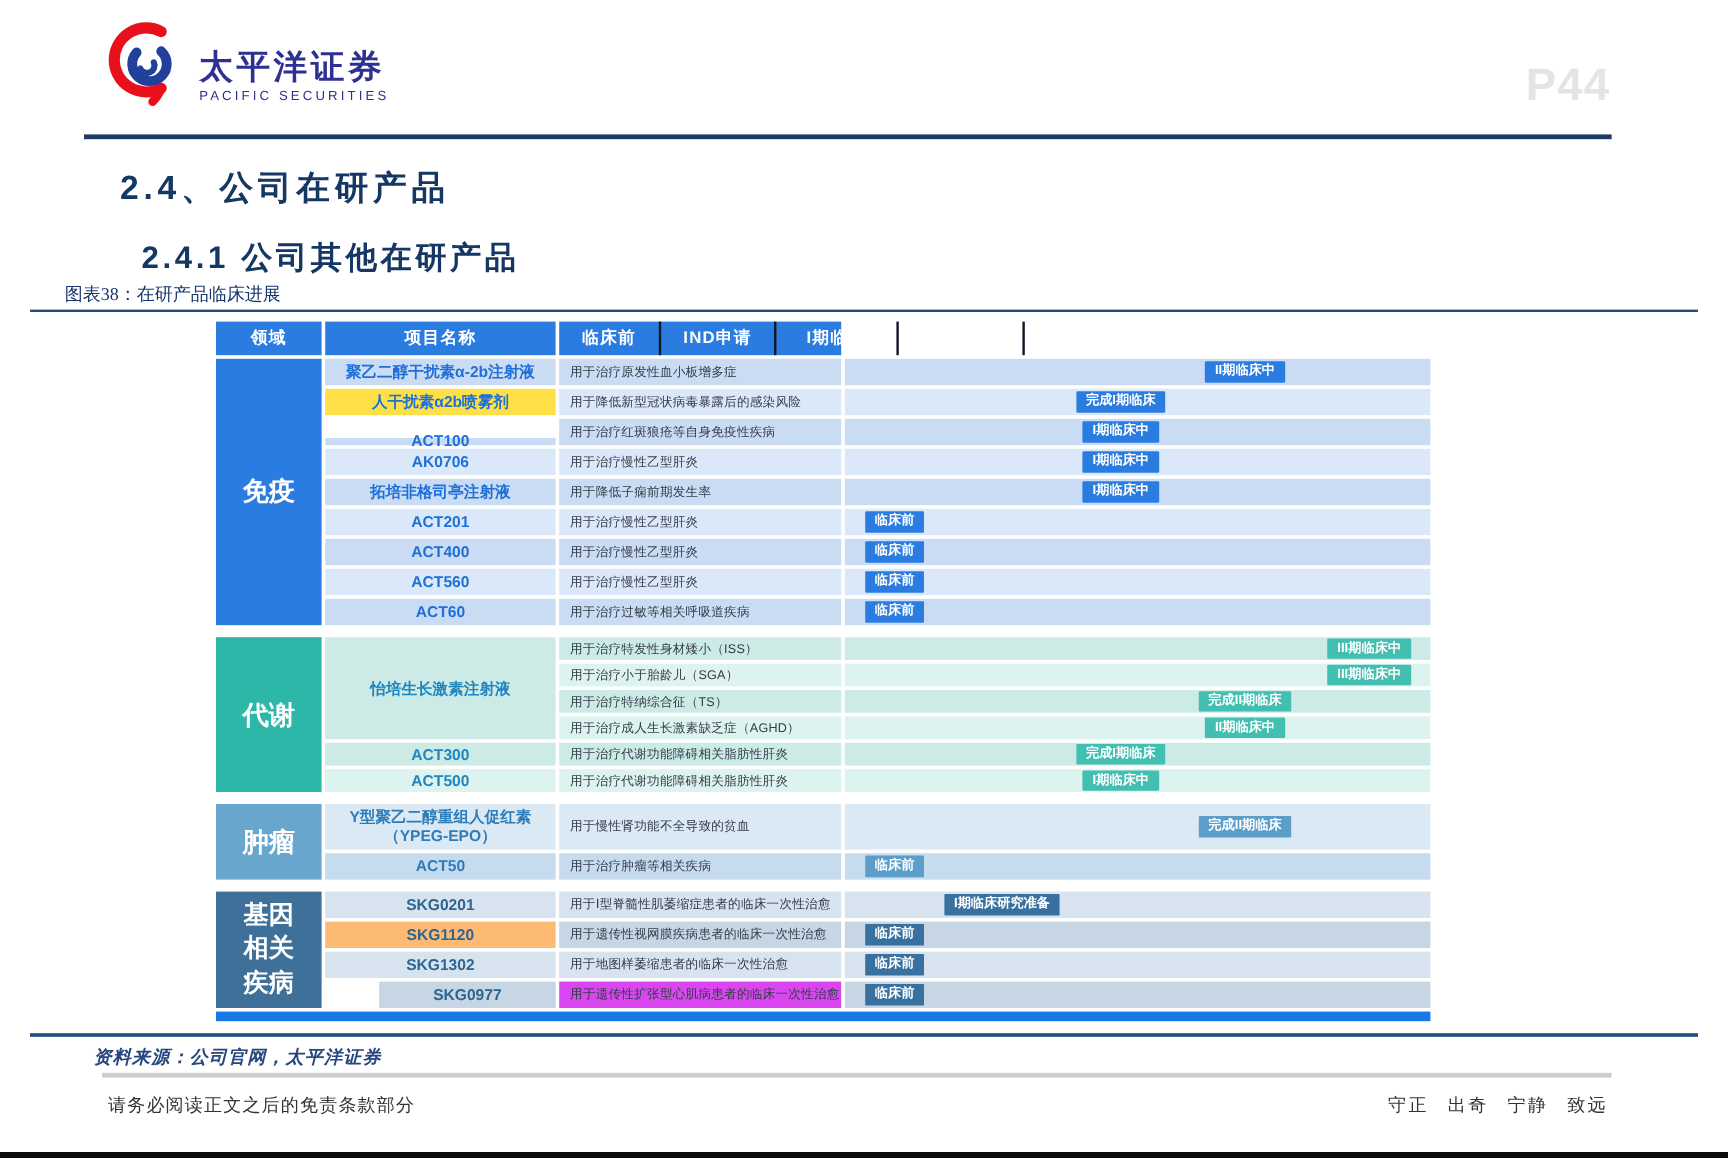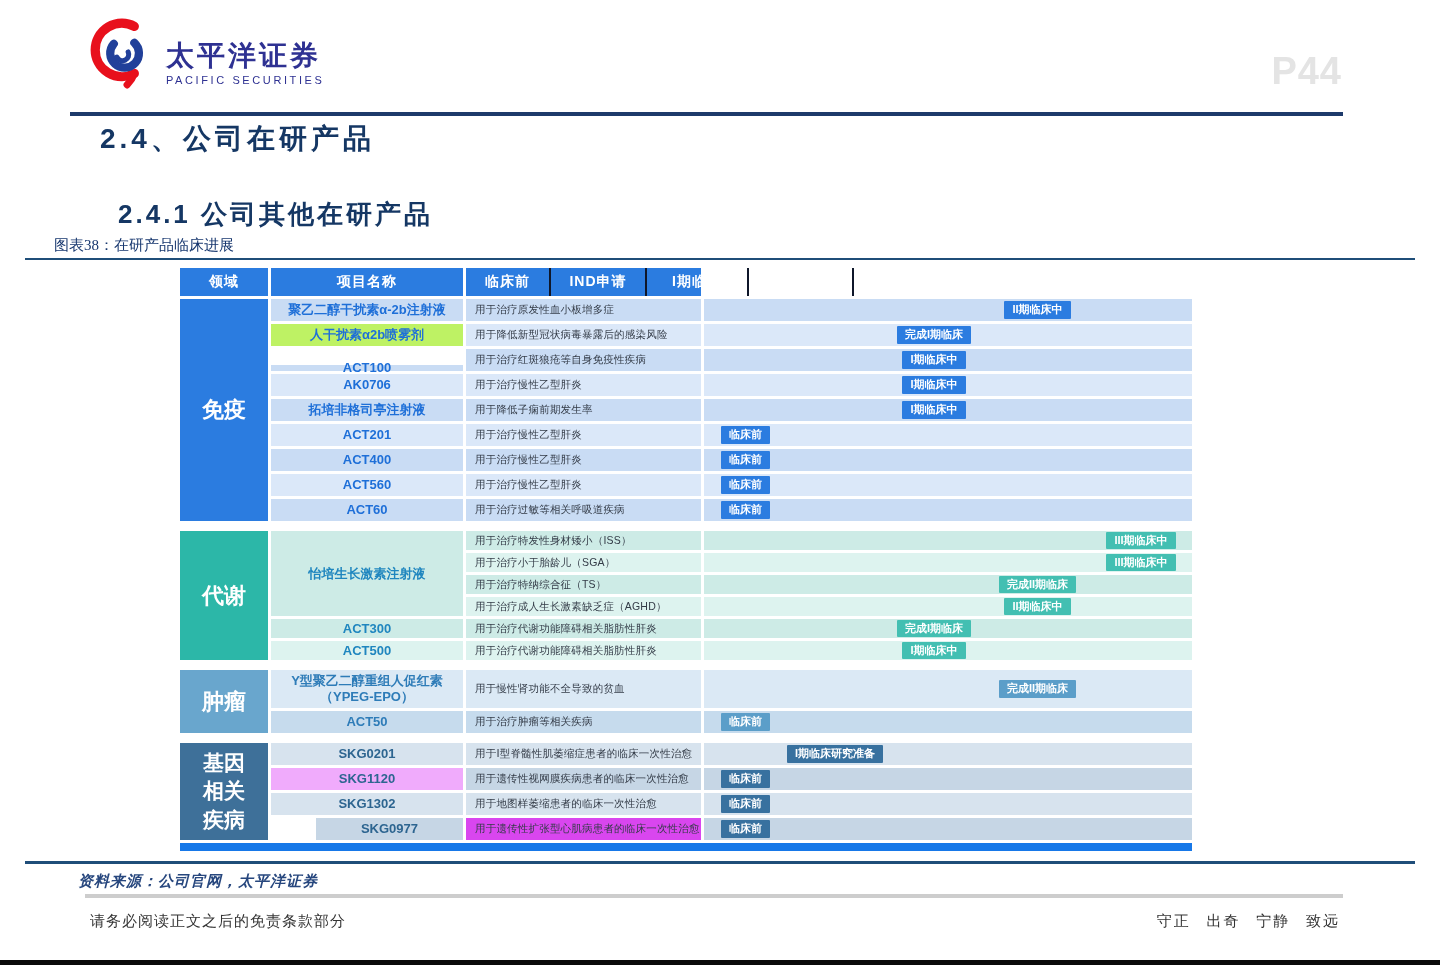--- a/index.html
+++ b/index.html
@@ -11,21 +11,21 @@
   .topbar { position:absolute; left:88px; top:14px; display:flex; align-items:center; }
   .logo-swirl { width:66px; height:78px; }
   .brand-text { margin-left:12px; padding-top:22px; }
   .brand-cn { font-size:28px; font-weight:bold; color:#2e3192; letter-spacing:3px; line-height:1; }
   .brand-en { font-size:11px; color:#2e3192; letter-spacing:2.6px; margin-top:4px; }
   .page-num { position:absolute; right:98px; top:50px; font-size:38px; font-weight:bold;
               color:#e4e4e4; letter-spacing:1px; }
   .header-rule { position:absolute; left:70px; top:112px; width:1273px; height:4px; background:#1d3a6b; }
 
   
-  .h1 { position:absolute; left:100px; top:120px; font-size:28px; font-weight:bold;
+  .h1 { position:absolute; left:100px; top:138px; font-size:28px; font-weight:bold;
         color:#153764; letter-spacing:4px; }
   .h2 { position:absolute; left:118px; top:197px; font-size:26px; font-weight:bold;
         color:#153764; letter-spacing:3px; }
   .fig-caption { position:absolute; left:54px; top:236px; font-size:15px; color:#16366e;
                  font-family:"Liberation Serif","DejaVu Serif",serif; }
   .fig-top-rule { position:absolute; left:25px; top:258px; width:1390px; height:2px; background:#1f4e79; }
 
   
   .table-wrap { position:absolute; left:180px; top:268px; width:1012px; }
   .thead { display:grid; grid-template-columns:88px 192px 235px 488px; gap:3px;
@@ -98,21 +98,21 @@
       </div>
   </div>
   <div>
       <div class="section" style="grid-template-rows: 22px 22px 22px 22px 22px 22px 22px 22px 22px;">
         <div class="sec-label" style="background: rgb(43, 124, 224); grid-area: 1 / 1 / span 9;">免疫</div>
         <div class="cell-project" style="grid-area: 1 / 2 / span 1; background: rgb(201, 220, 244); color: rgb(30, 111, 216);">聚乙二醇干扰素α-2b注射液</div>
         <div class="cell-ind" style="grid-area: 1 / 3; background: rgb(201, 220, 244);">用于治疗原发性血小板增多症</div>
         <div class="cell-stages" style="grid-area: 1 / 4; background: rgb(201, 220, 244);">
           <div class="badge" style="background: rgb(43, 124, 224); grid-column: 4;">II期临床中</div>
         </div>
-        <div class="cell-project" style="grid-area: 2 / 2 / span 1; background: #bef264; color: rgb(30, 111, 216); text-align: right;">人干扰素α2b喷雾剂</div>
+        <div class="cell-project" style="grid-area: 2 / 2 / span 1; background: #fde047; color: rgb(30, 111, 216); text-align: right;">人干扰素α2b喷雾剂</div>
         <div class="cell-ind" style="grid-area: 2 / 3; background: rgb(219, 232, 249);">用于降低新型冠状病毒暴露后的感染风险</div>
         <div class="cell-stages" style="grid-area: 2 / 4; background: rgb(219, 232, 249);">
           <div class="badge" style="background: rgb(43, 124, 224); grid-column: 3;">完成I期临床</div>
         </div>
         <div class="cell-project" style="grid-area: 3 / 2 / span 1; background: rgb(201, 220, 244); color: rgb(30, 111, 216); margin-top: 16px;">ACT100</div>
         <div class="cell-ind" style="grid-area: 3 / 3; background: rgb(201, 220, 244);">用于治疗红斑狼疮等自身免疫性疾病</div>
         <div class="cell-stages" style="grid-area: 3 / 4; background: rgb(201, 220, 244);">
           <div class="badge" style="background: rgb(43, 124, 224); grid-column: 3;">I期临床中</div>
         </div>
         <div class="cell-project" style="grid-area: 4 / 2 / span 1; background: rgb(219, 232, 249); color: rgb(30, 111, 216);">AK0706</div>
@@ -189,21 +189,21 @@
           <div class="badge" style="background: rgb(91, 158, 201); grid-column: 1;">临床前</div>
         </div>
       </div>
       <div class="section" style="grid-template-rows: 22px 22px 22px 22px;">
         <div class="sec-label" style="background: rgb(62, 112, 153); grid-area: 1 / 1 / span 4; font-size: 21px;">基因相关疾病</div>
         <div class="cell-project" style="grid-area: 1 / 2 / span 1; background: rgb(215, 227, 238); color: rgb(45, 101, 144);">SKG0201</div>
         <div class="cell-ind" style="grid-area: 1 / 3; background: rgb(215, 227, 238);">用于Ⅰ型脊髓性肌萎缩症患者的临床一次性治愈</div>
         <div class="cell-stages" style="grid-area: 1 / 4; background: rgb(215, 227, 238);">
           <div class="badge" style="background: rgb(56, 113, 159); grid-column: 2;">I期临床研究准备</div>
         </div>
-        <div class="cell-project" style="grid-area: 2 / 2 / span 1; background: #f0abfc; color: rgb(45, 101, 144);">SKG1120</div>
+        <div class="cell-project" style="grid-area: 2 / 2 / span 1; background: #fdba74; color: rgb(45, 101, 144);">SKG1120</div>
         <div class="cell-ind" style="grid-area: 2 / 3; background: rgb(198, 214, 229);">用于遗传性视网膜疾病患者的临床一次性治愈</div>
         <div class="cell-stages" style="grid-area: 2 / 4; background: rgb(198, 214, 229);">
           <div class="badge" style="background: rgb(56, 113, 159); grid-column: 1;">临床前</div>
         </div>
         <div class="cell-project" style="grid-area: 3 / 2 / span 1; background: rgb(215, 227, 238); color: rgb(45, 101, 144);">SKG1302</div>
         <div class="cell-ind" style="grid-area: 3 / 3; background: rgb(215, 227, 238);">用于地图样萎缩患者的临床一次性治愈</div>
         <div class="cell-stages" style="grid-area: 3 / 4; background: rgb(215, 227, 238);">
           <div class="badge" style="background: rgb(56, 113, 159); grid-column: 1;">临床前</div>
         </div>
         <div class="cell-project" style="grid-area: 4 / 2 / span 1; background: rgb(198, 214, 229); color: rgb(45, 101, 144); margin-left: 45px;">SKG0977</div>

